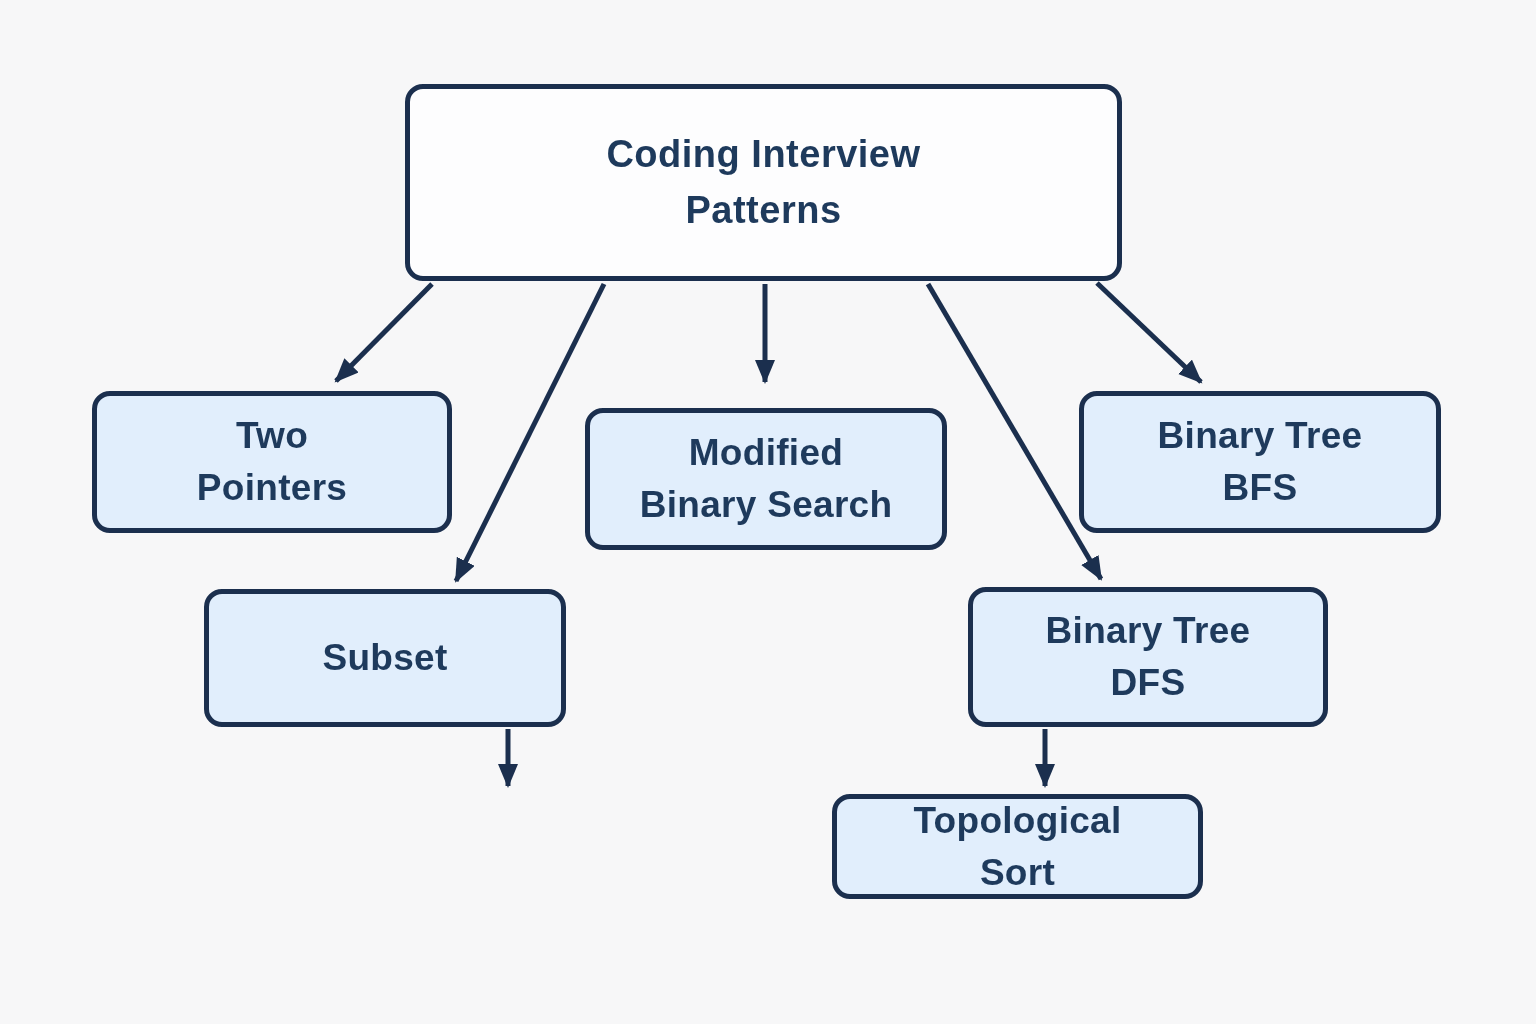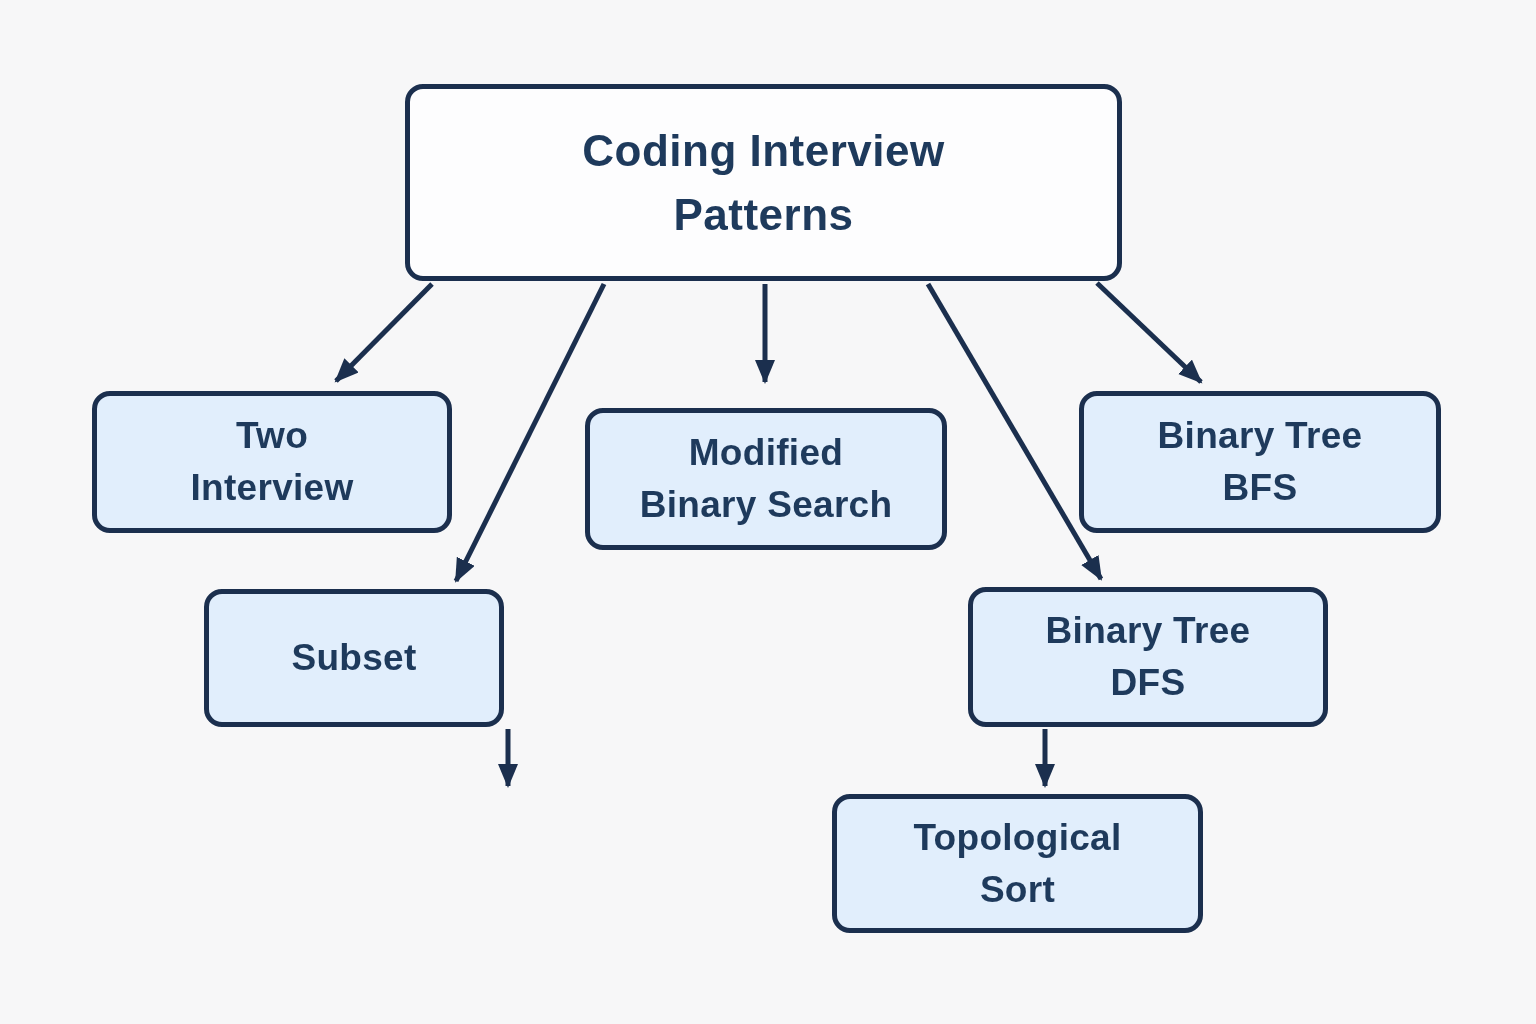--- a/index.html
+++ b/index.html
@@ -21,30 +21,30 @@
     background:var(--node-fill);
     border:5px solid var(--node-border);
     border-radius:18px;
     display:flex;align-items:center;justify-content:center;
     text-align:center;color:var(--text);
     font-weight:700;font-size:37px;line-height:1.4;
     white-space:pre-line;letter-spacing:0.3px;
   }
   .node.root{
     background:var(--root-fill);
-    font-size:44px;line-height:1.45;letter-spacing:0.5px;
+    font-size:38px;line-height:1.45;letter-spacing:0.5px;
   }
   #node-root{left:405px;top:84px;width:717px;height:197px;}
   #node-two-pointers{left:92px;top:391px;width:360px;height:142px;}
   #node-modified-binary-search{left:585px;top:391px;width:362px;height:142px;margin-top:17px;}
   #node-binary-tree-bfs{left:1079px;top:391px;width:362px;height:142px;}
-  #node-subset{left:204px;top:589px;width:300px;height:138px;}
+  #node-subset{left:204px;top:589px;width:362px;height:138px;}
   #node-binary-tree-dfs{left:968px;top:587px;width:360px;height:140px;}
   #node-sliding-window{left:328px;top:794px;width:370px;height:140px;}
-  #node-topological-sort{left:832px;top:794px;width:371px;height:139px;}
+  #node-topological-sort{left:832px;top:794px;width:371px;height:105px;}
 </style>
 </head>
 <body>
 
 <div class="canvas">
 
   <svg class="edges" width="1536" height="1024" viewBox="0 0 1536 1024" xmlns="http://www.w3.org/2000/svg">
     <defs>
       <marker id="arrowhead" markerUnits="userSpaceOnUse" markerWidth="26" markerHeight="22" refX="22" refY="10" orient="auto">
         <path d="M0,0 L24,10 L0,20 Z"></path>
@@ -56,21 +56,21 @@
     <line x1="928" y1="284" x2="1101" y2="579" marker-end="url(#arrowhead)"></line>
     <line x1="1097" y1="283" x2="1201" y2="382" marker-end="url(#arrowhead)"></line>
     <line x1="508" y1="729" x2="508" y2="786" marker-end="url(#arrowhead)"></line>
     <line x1="1045" y1="729" x2="1045" y2="786" marker-end="url(#arrowhead)"></line>
   </svg>
 
   <div class="node root" id="node-root">Coding Interview
 Patterns</div>
 
   <div class="node" id="node-two-pointers">Two
-Interview</div>
+Pointers</div>
 
   <div class="node" id="node-modified-binary-search">Modified
 Binary Search</div>
 
   <div class="node" id="node-binary-tree-bfs">Binary Tree
 BFS</div>
 
   <div class="node" id="node-subset">Subset</div>
 
   <div class="node" id="node-binary-tree-dfs">Binary Tree

